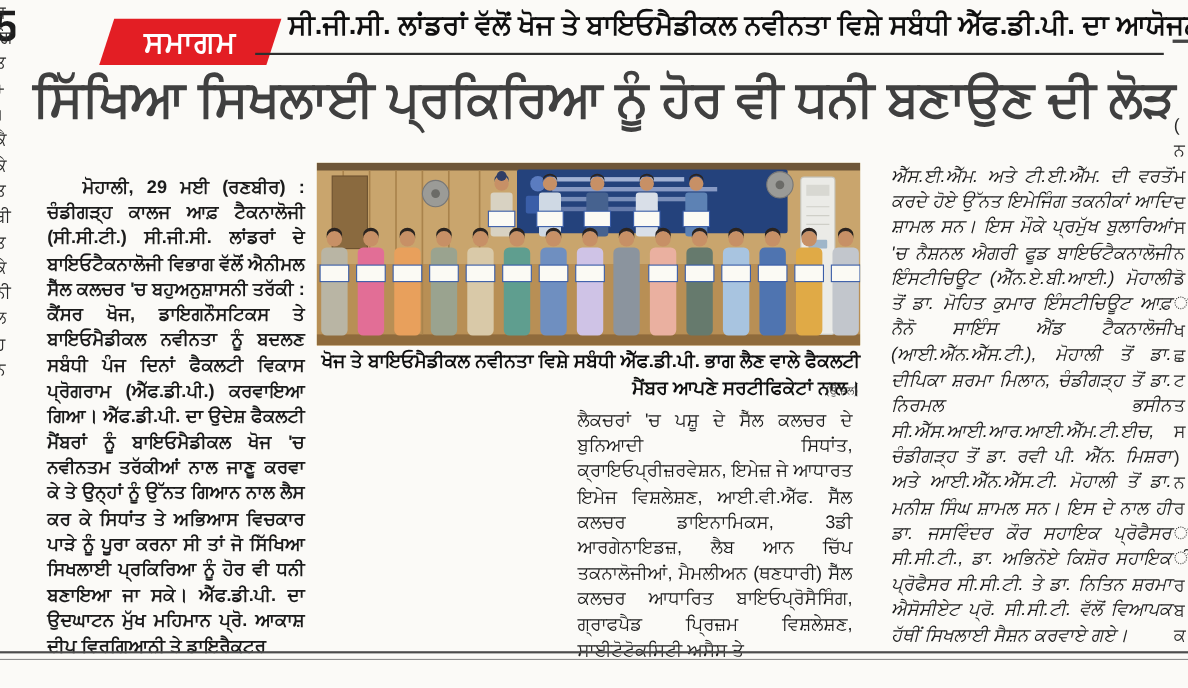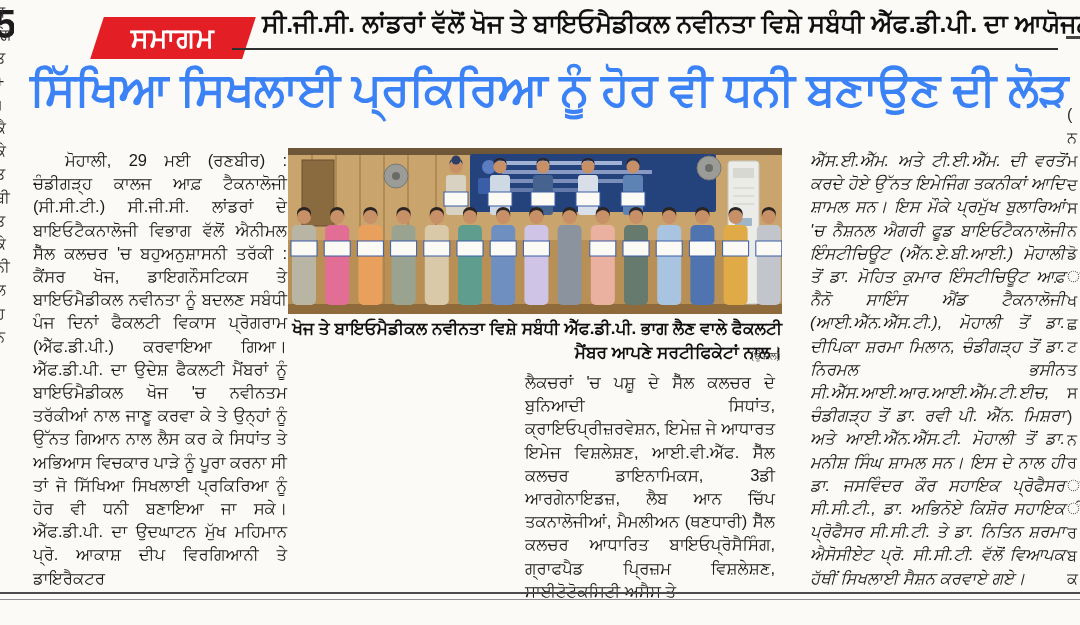--- a/index.html
+++ b/index.html
@@ -28,30 +28,30 @@
     transform:skewX(18deg); color:#ffffff; font-weight:bold; font-size:27px; letter-spacing:1px;
   }
   .strap{
     position:absolute; left:262px; top:9px; width:800px; height:38px;
     font-size:25px; font-weight:bold; color:#101010; white-space:nowrap;
   }
   .strap-rule{position:absolute; left:232px; top:48px; width:826px; height:2px; background:#2f2f2f;}
 
   .headline{
     position:absolute; left:30px; top:62px; width:1012px; height:80px; margin:0;
-    font-size:46px; font-weight:bold; color:#3b82f6; letter-spacing:-0.5px;
+    font-size:46px; font-weight:bold; color:#404040; letter-spacing:-0.5px;
     white-space:nowrap;
   }
 
   
   .col{
     position:absolute; text-align:justify;
     font-size:16.5px; line-height:23.2px; color:#1b1b1b;
   }
-  .col p{margin:0;}
+  .col p{margin:10px;font-weight:bold;}
   .col p.indent{text-indent:32px;}
   .col1{left:33px;  top:149px; width:254px; height:444px;}
   .col2{left:293px; top:371px; width:249px; height:222px;}
   .col3{left:525px; top:371px; width:250px; height:222px;}
   .col4{left:810px; top:149px; width:255px; height:444px;font-style:italic;}
 
   
   .photo{
     position:absolute; left:288px; top:148px; width:494px; height:166px; margin:0;
     background:#c9a56d;

